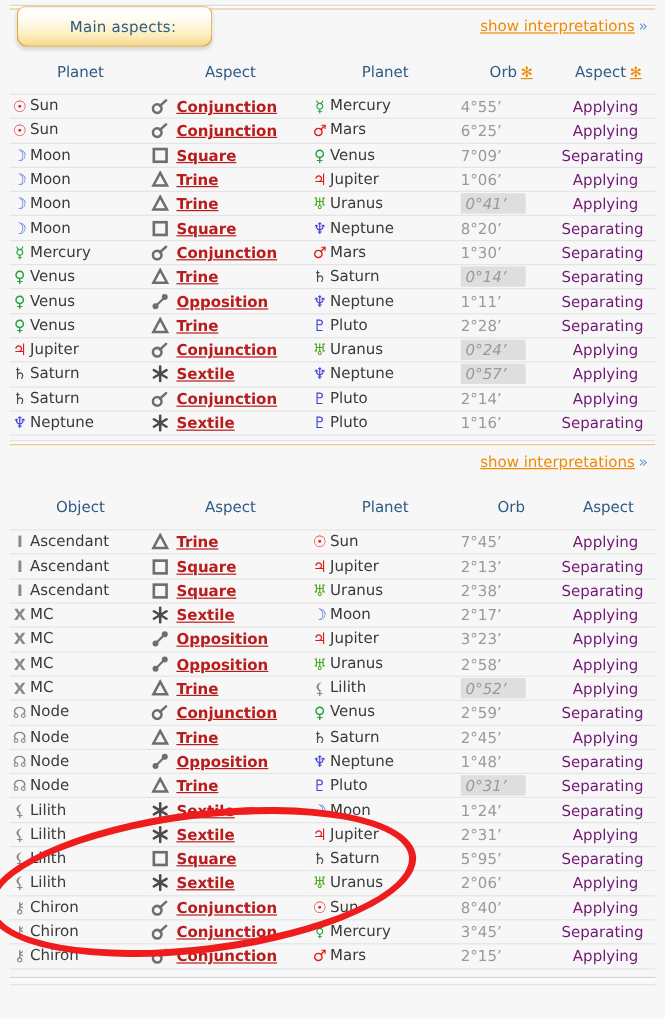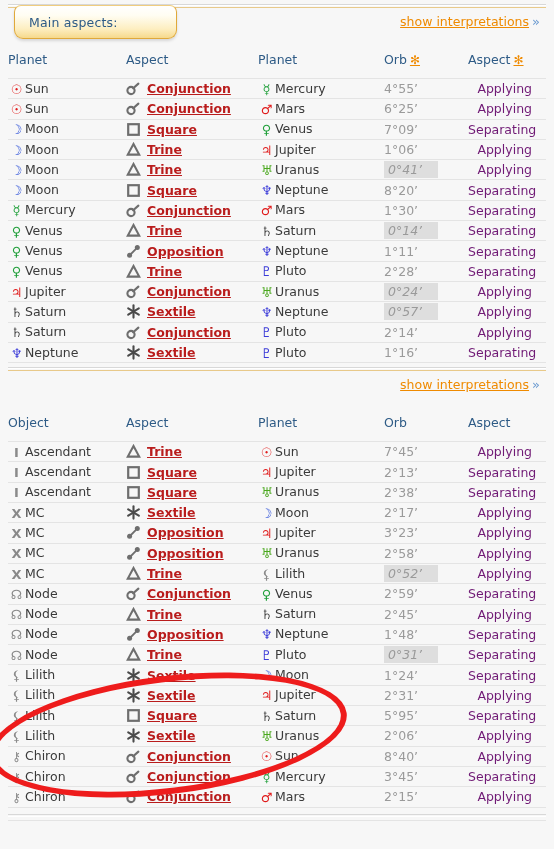--- a/index.html
+++ b/index.html
@@ -25,21 +25,21 @@
 
   .tab {
     position: absolute;
     left: 6px; top: 5px;
     width: 163px; height: 34px;
     border: 1px solid #e0a93a;
     border-top: 1px solid #f0cd7e;
     border-radius: 7px 7px 9px 9px;
     background: linear-gradient(to bottom, #ffffff 0%, #fffdf2 30%, #fdeec0 72%, #f6d98c 100%);
     box-shadow: 0 2px 3px rgba(0,0,0,0.13);
-    display: flex; align-items: center;
+    display: flex; align-items: center; justify-content: center;
   }
   .tab-label {
     padding-left: 14px;
     font-size: 12.5px;
     color: #2e5b86;
     letter-spacing: .2px;
   }
 
   .interp-link {
     position: absolute;
@@ -62,21 +62,21 @@
   table.aspects {
     width: 538px;
     margin: 0 8px;
     border-collapse: collapse;
     table-layout: fixed;
   }
   table.aspects th {
     font-size: 12.5px;
     color: #2e5b86;
     font-weight: normal;
-    text-align: left;
+    text-align: center;
     padding: 6px 0 11px 0;
     white-space: nowrap;
   }
   th.h-aspect { font-weight: bold; }
   th.h-orb, th.h-aspkind { text-align: left; }
   th.h-aspkind { text-align: right; padding-right: 14px; }
   .hdr-star {
     color: #ef8a00;
     text-decoration: underline;
     font-size: 12px;

